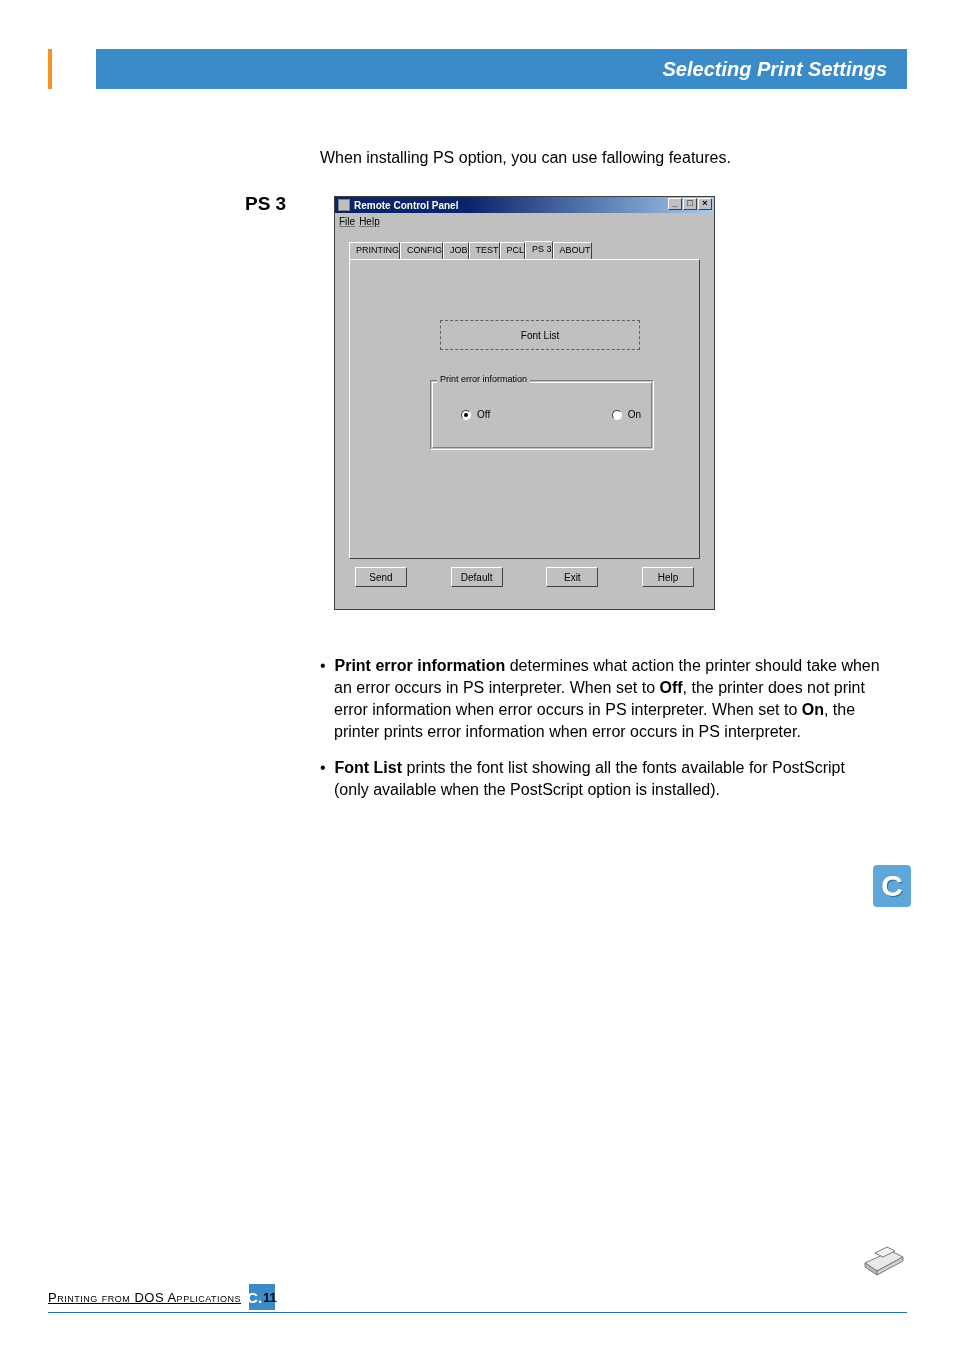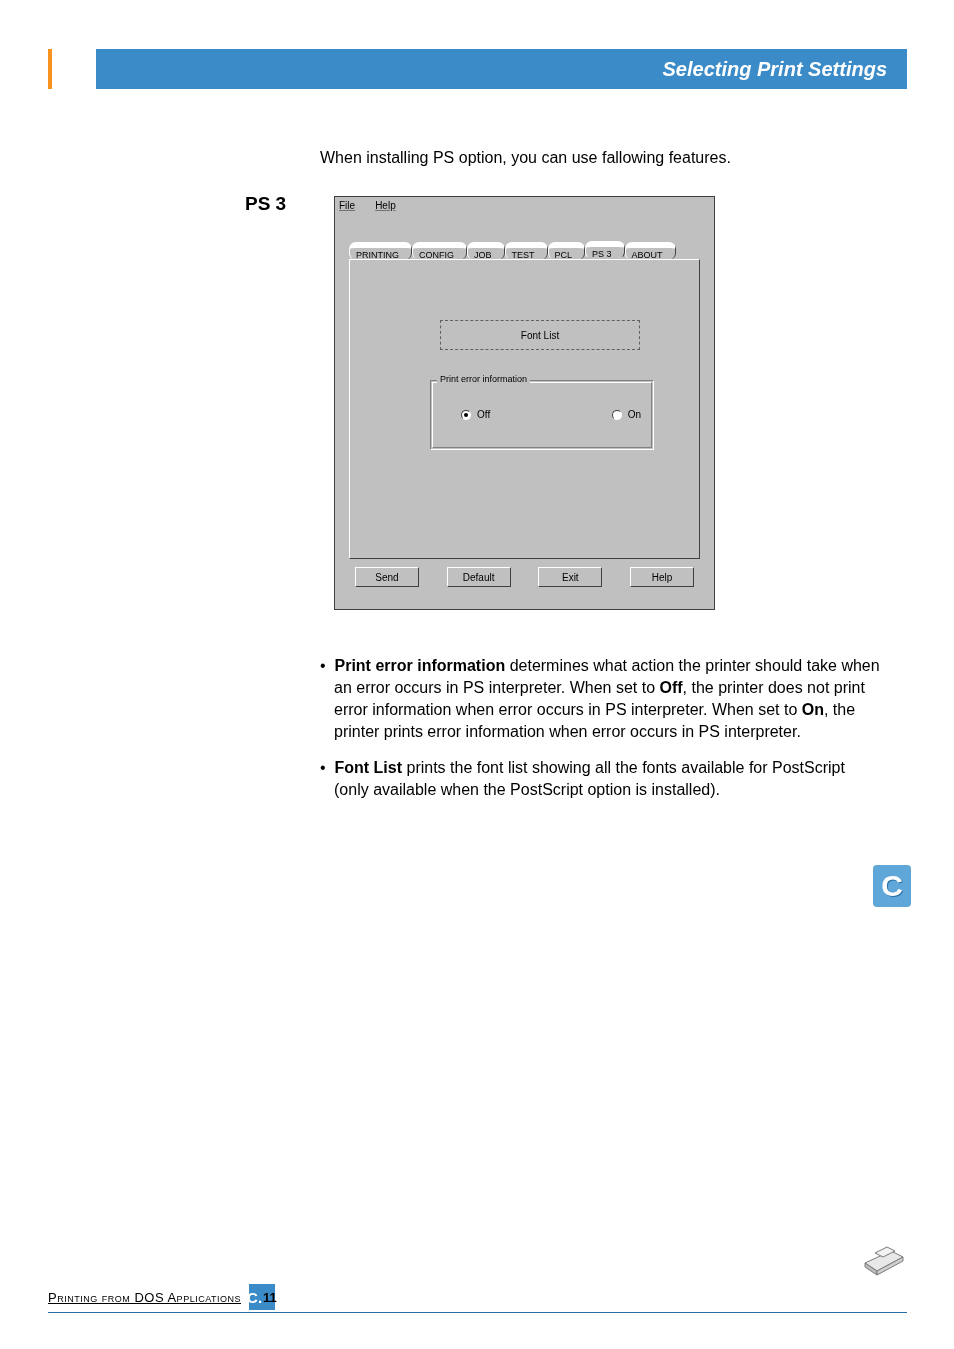--- a/index.html
+++ b/index.html
@@ -77,29 +77,29 @@
   }
   .win-sysbtn {
     width: 14px; height: 12px; background:#c0c0c0;
     border-top:1px solid #fff; border-left:1px solid #fff;
     border-right:1px solid #404040; border-bottom:1px solid #404040;
     font-size: 9px; line-height: 9px; text-align:center; color:#000;
     font-family: Arial, sans-serif;
   }
   .win-menubar {
     height: 16px; background:#c0c0c0; padding-left:4px;
-    display:flex; gap:20px; align-items:center; font-size:10px;
+    display:flex; gap:4px; align-items:center; font-size:10px;
   }
   .win-menubar span { text-decoration: underline; text-decoration-color: rgba(0,0,0,0.4); }
   .win-body { position:absolute; left:14px; right:14px; top:44px; bottom:14px; }
   .tabrow { display:flex; height:18px; position:relative; }
   .tab {
-    border-top:6px solid #ffffff; border-left:1px solid #fff; border-right:1px solid #404040;
-    padding: 2px 12px 0 6px; font-size:9px; background:#c0c0c0;
-    position:relative; top:1px;border-radius:7px;
+    border-top:1px solid #ffffff; border-left:1px solid #fff; border-right:1px solid #404040;
+    padding: 2px 0 0 6px; font-size:9px; background:#c0c0c0;
+    position:relative; top:1px;
   }
   .tab.active {
     background:#c0c0c0; border-bottom:1px solid #c0c0c0; top:0; z-index:2;
     font-weight: normal;
   }
   .tab-panel {
     border-top:1px solid #fff; border-left:1px solid #fff;
     border-right:1px solid #404040; border-bottom:1px solid #404040;
     height: 300px; position:relative; background:#c0c0c0;
   }
@@ -130,21 +130,21 @@
     border-top:1px solid #404040; border-left:1px solid #404040;
     border-right:1px solid #fff; border-bottom:1px solid #fff;
     background:#fff; display:flex; align-items:center; justify-content:center;
   }
   .radio-dot { width:4px; height:4px; border-radius:50%; background:#000; }
   .bottom-btnrow {
     position:absolute; left:0; right:0; bottom:0; height:28px;
     display:flex; justify-content:space-between; padding: 0 6px;
   }
   .btn3d {
-    width:64px; height:20px; background:#c0c0c0;
+    width:52px; height:20px; background:#c0c0c0;
     border-top:1px solid #fff; border-left:1px solid #fff;
     border-right:1px solid #404040; border-bottom:1px solid #404040;
     font-size:10px; display:flex; align-items:center; justify-content:center;
   }
 
   
   .bullets {
     position:absolute; left: 320px; top: 655px; width: 560px;
     font-size: 16px; line-height: 1.38;
   }
@@ -194,20 +194,29 @@
 
 <div class="top-orange"></div>
 <div class="top-blue-bar">
   <span class="top-title">Selecting Print Settings</span>
 </div>
 
 <div class="intro-text">When installing PS option, you can use fallowing features.</div>
 <div class="ps3-label">PS 3</div>
 
 <div class="win">
+  <div class="win-titlebar">
+    <span class="printer-glyph"></span>
+    <span>Remote Control Panel</span>
+    <div class="win-sysbtns">
+      <div class="win-sysbtn">_</div>
+      <div class="win-sysbtn">□</div>
+      <div class="win-sysbtn">×</div>
+    </div>
+  </div>
   <div class="win-menubar">
     <span>File</span>
     <span>Help</span>
   </div>
   <div class="win-body">
     <div class="tabrow">
       <div class="tab">PRINTING</div>
       <div class="tab">CONFIG</div>
       <div class="tab">JOB</div>
       <div class="tab">TEST</div>

